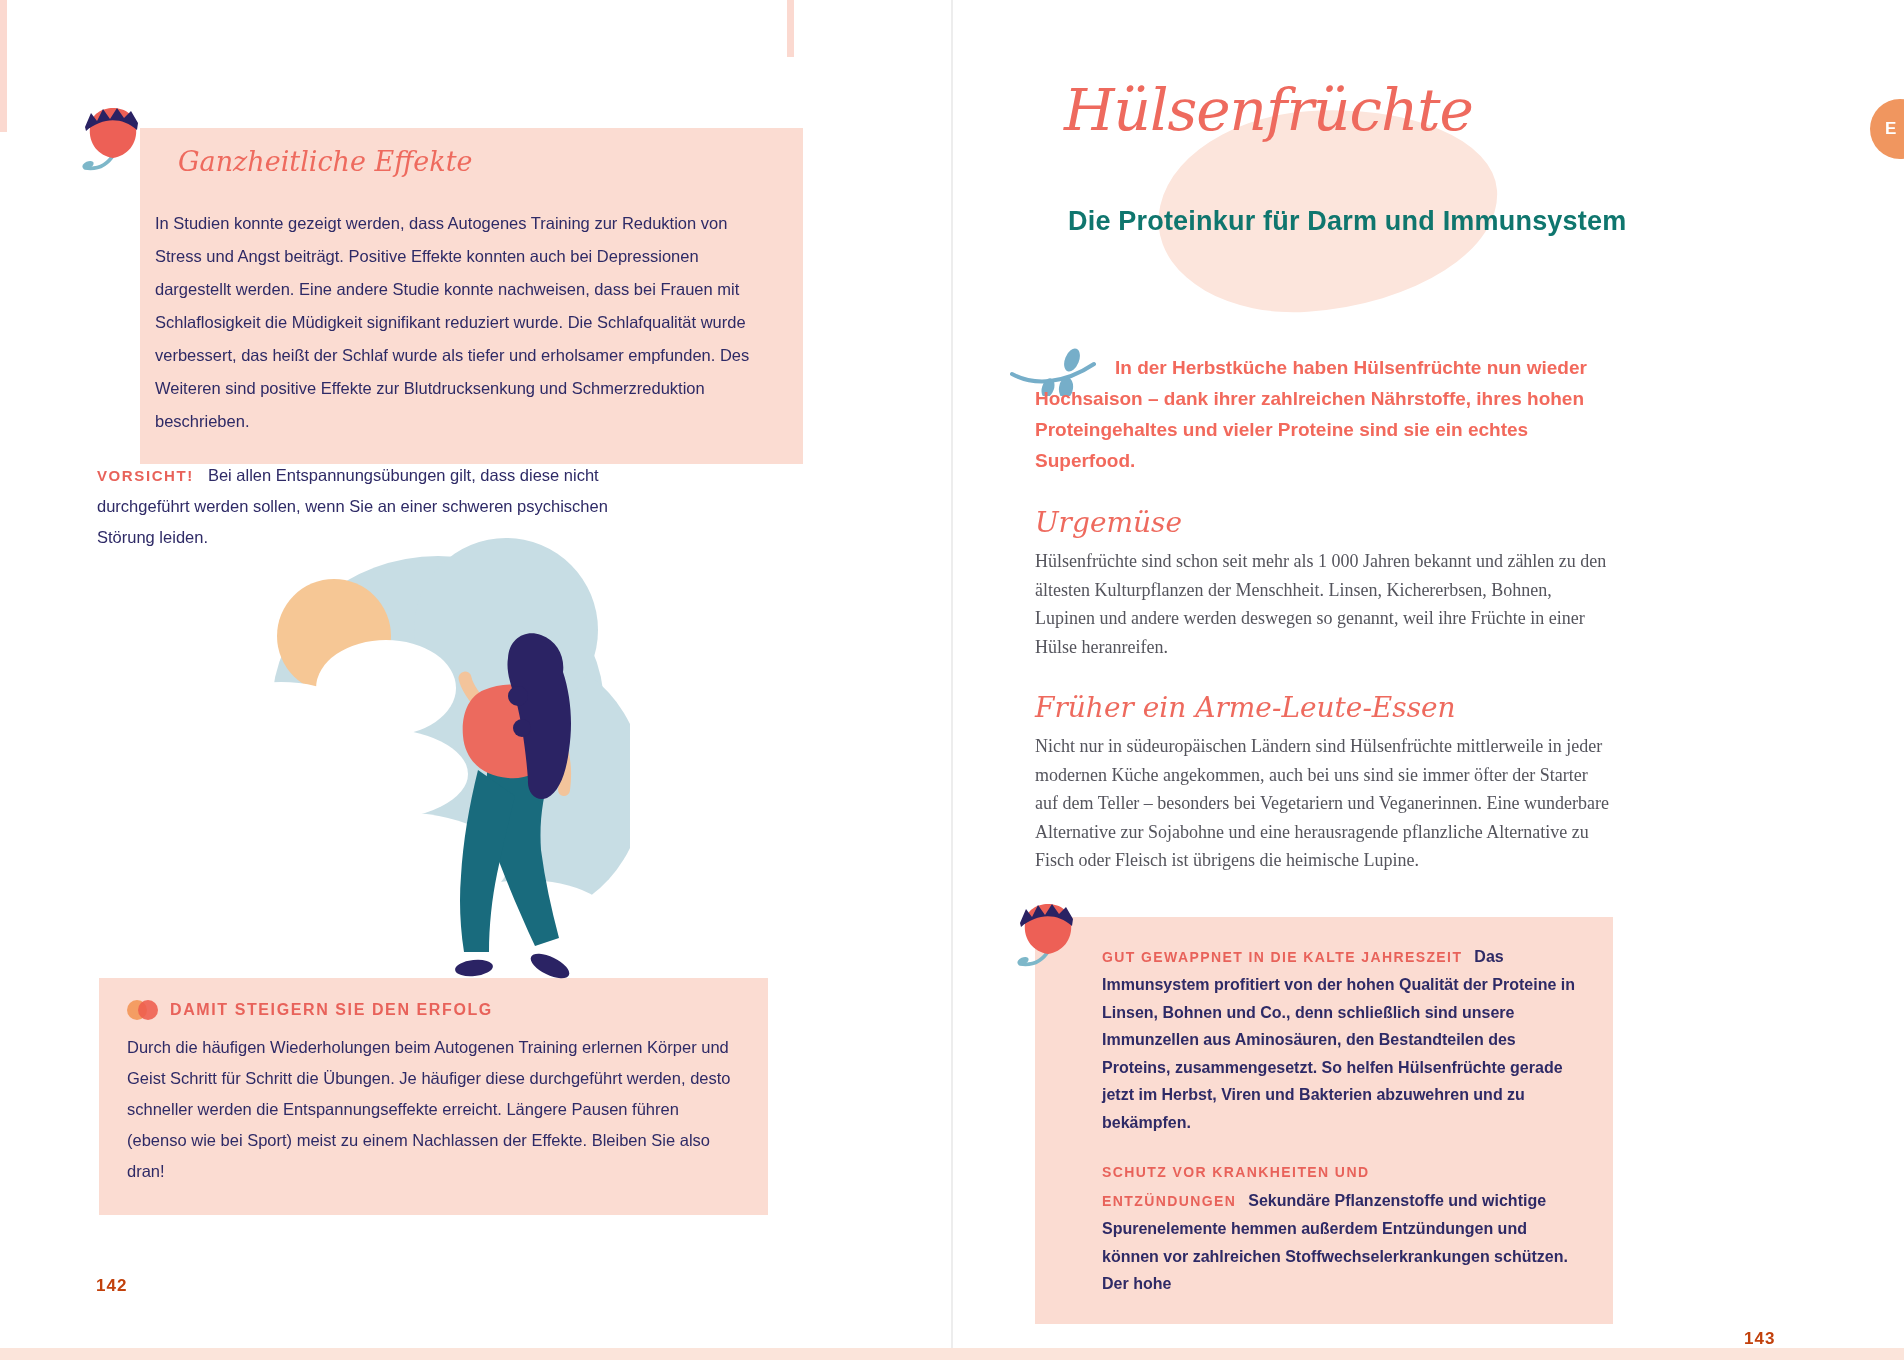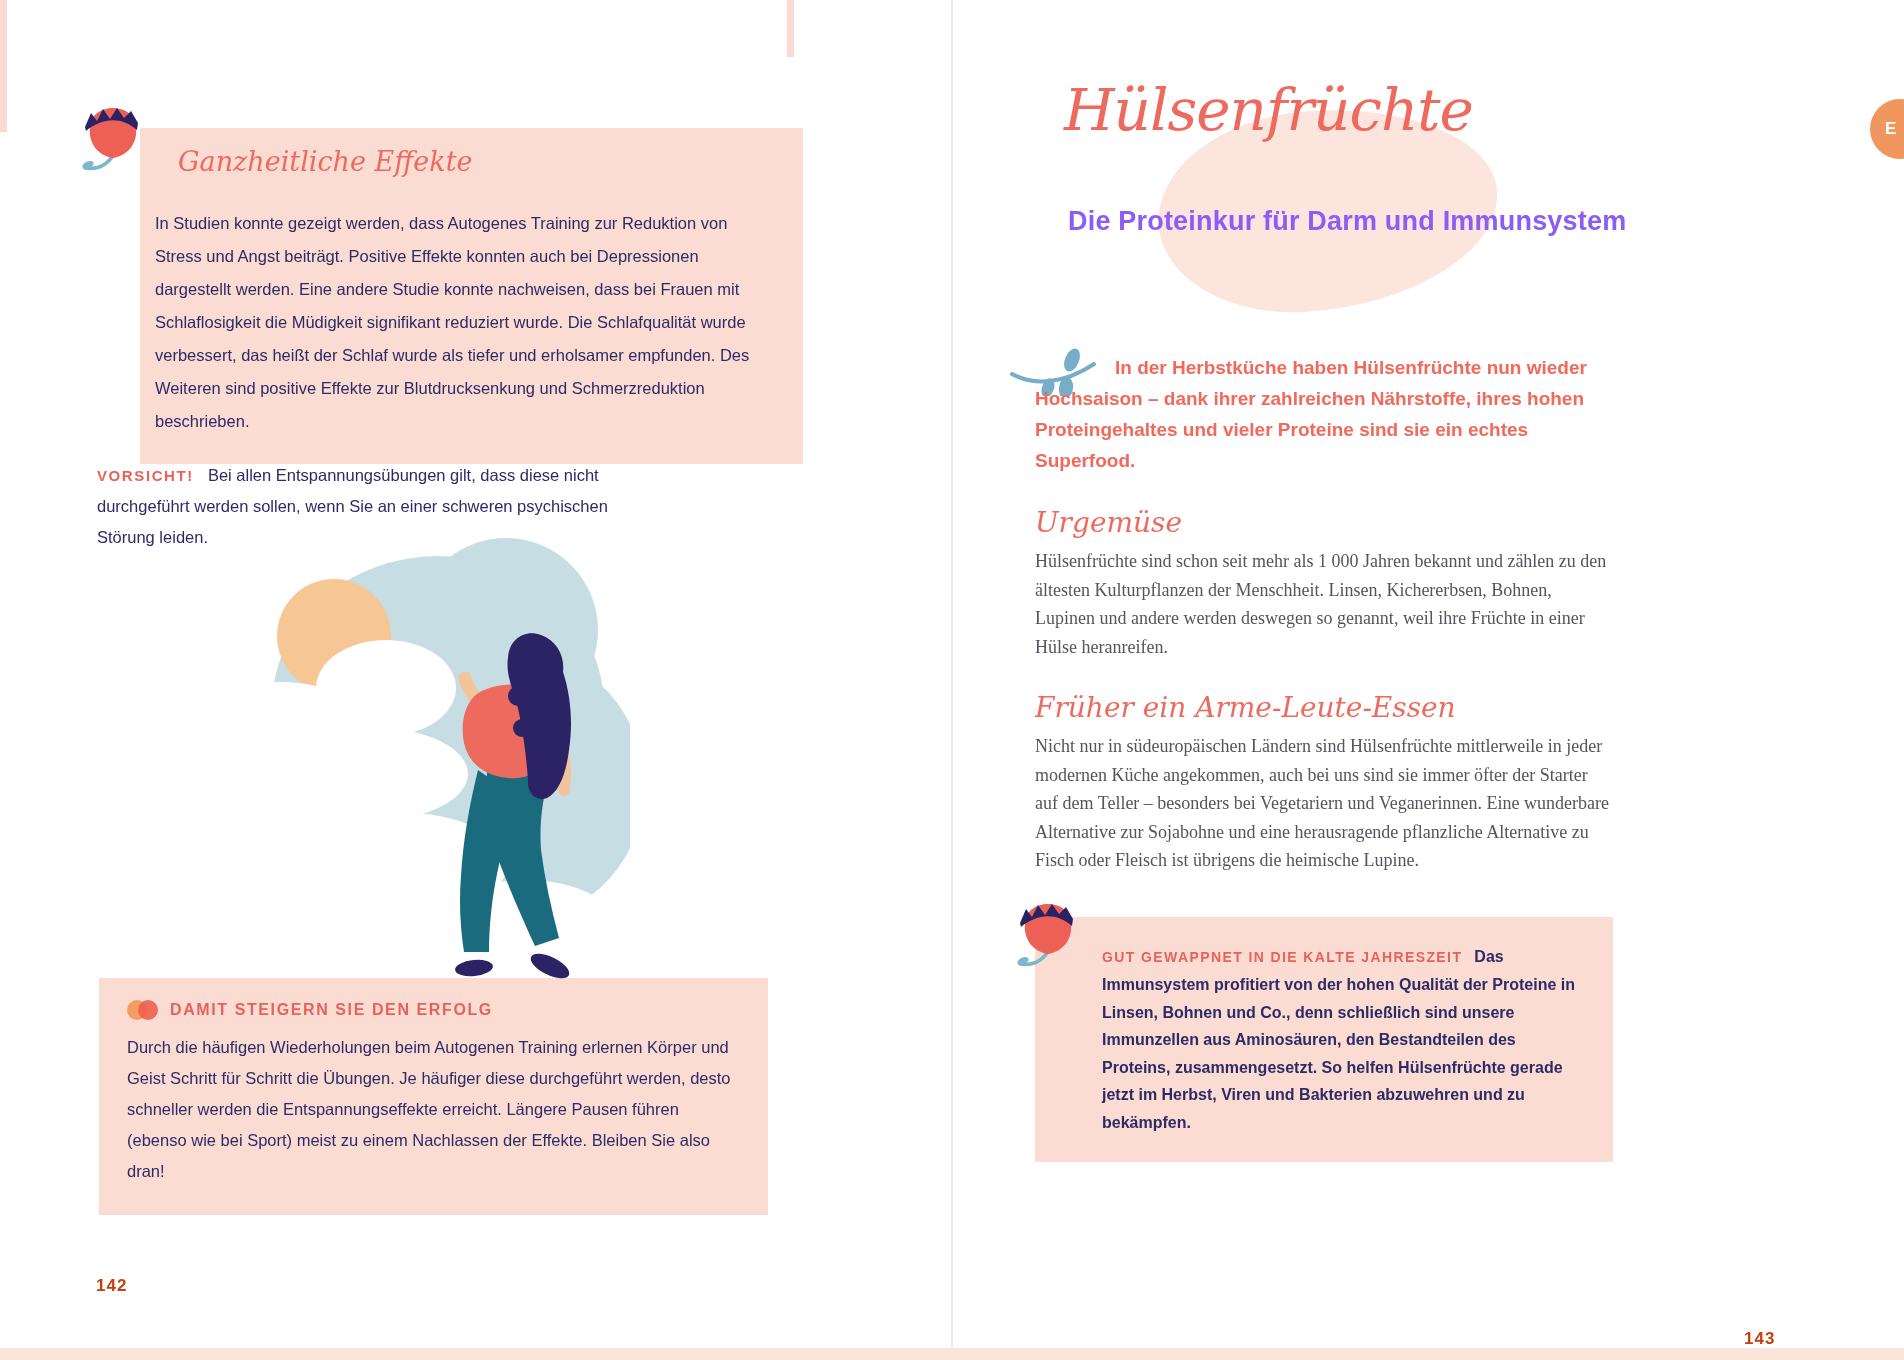--- a/index.html
+++ b/index.html
@@ -25,21 +25,21 @@
   #caution .caps-heading{margin-right:14px;}
   #success-box .row{margin:0 26px 0 27px;display:flex;align-items:center;gap:10px;}
   #success-body{margin:10px 26px 0 28px;line-height:31px;}
   .page-num{color:#c2410c;font-weight:bold;font-size:17px;letter-spacing:1px;}
   #page-num-left{left:96px;top:1276px;}
   #page-num-right{left:1744px;top:1329px;}
   
   #title-blob{left:1158px;top:110px;width:340px;height:200px;background:#fce5dc;
               border-radius:46% 54% 58% 42% / 52% 46% 54% 48%;transform:rotate(-4deg);}
   #chapter-title{left:1064px;top:76px;font-size:58px;letter-spacing:-1px;margin:0;}
-  #chapter-subtitle{left:1068px;top:206px;margin:0;color:#8b5cf6;font-size:27px;
+  #chapter-subtitle{left:1068px;top:206px;margin:0;color:#0f766e;font-size:27px;
                     font-weight:bold;letter-spacing:.2px;}
   #chapter-tab{left:1870px;top:99px;width:60px;height:60px;border-radius:50%;
                background:#f0965f;}
   #chapter-tab span{position:absolute;left:15px;top:20px;color:#fff;font-weight:bold;
                font-size:17px;}
   #right-col{left:1035px;top:352px;width:578px;}
   #intro{color:#f2695c;font-weight:bold;font-size:19px;line-height:31px;margin:0;
          text-indent:80px;}
   .section{margin-top:30px;}
   .section .serif-head{font-size:28px;margin:0 0 8px 0;}
@@ -172,17 +172,20 @@
       <svg class="abs flower-svg" id="flower-right" viewBox="0 0 70 72">
         <path d="M36,50 C30,60 20,66 7,64" fill="none" stroke="#7db7c9" stroke-width="3.5" stroke-linecap="round"></path>
         <ellipse cx="10" cy="61" rx="6" ry="3.5" fill="#7db7c9" transform="rotate(-25 10 61)"></ellipse>
         <path d="M35,54 C21,52 10,40 12,23 C13,10 24,4 35,4 C46,4 57,10 58,23 C60,40 49,52 35,54 Z" fill="#ed6056"></path>
         <path d="M7,23 L13,9 L19,17 L25,5 L32,15 L39,4 L46,14 L53,7 L60,19 L59,26 C44,13 25,13 8,27 Z" fill="#2a2263"></path>
       </svg>
 
       <p>
         <span class="caps-heading">GUT GEWAPPNET IN DIE KALTE JAHRESZEIT</span><span class="body-text">Das Immunsystem profitiert von der hohen Qualität der Proteine in Linsen, Bohnen und Co., denn schließlich sind unsere Immunzellen aus Aminosäuren, den Bestandteilen des Proteins, zusammengesetzt. So helfen Hülsenfrüchte gerade jetzt im Herbst, Viren und Bakterien abzuwehren und zu bekämpfen.</span>
       </p>
+      <p>
+        <span class="caps-heading">SCHUTZ VOR KRANKHEITEN UND ENTZÜNDUNGEN</span><span class="body-text">Sekundäre Pflanzenstoffe und wichtige Spurenelemente hemmen außerdem Entzündungen und können vor zahlreichen Stoffwechselerkrankungen schützen. Der hohe</span>
+      </p>
     </div>
   </div>
 
   <span class="abs page-num" id="page-num-right">143</span>
 </section>
 
 </body></html>

